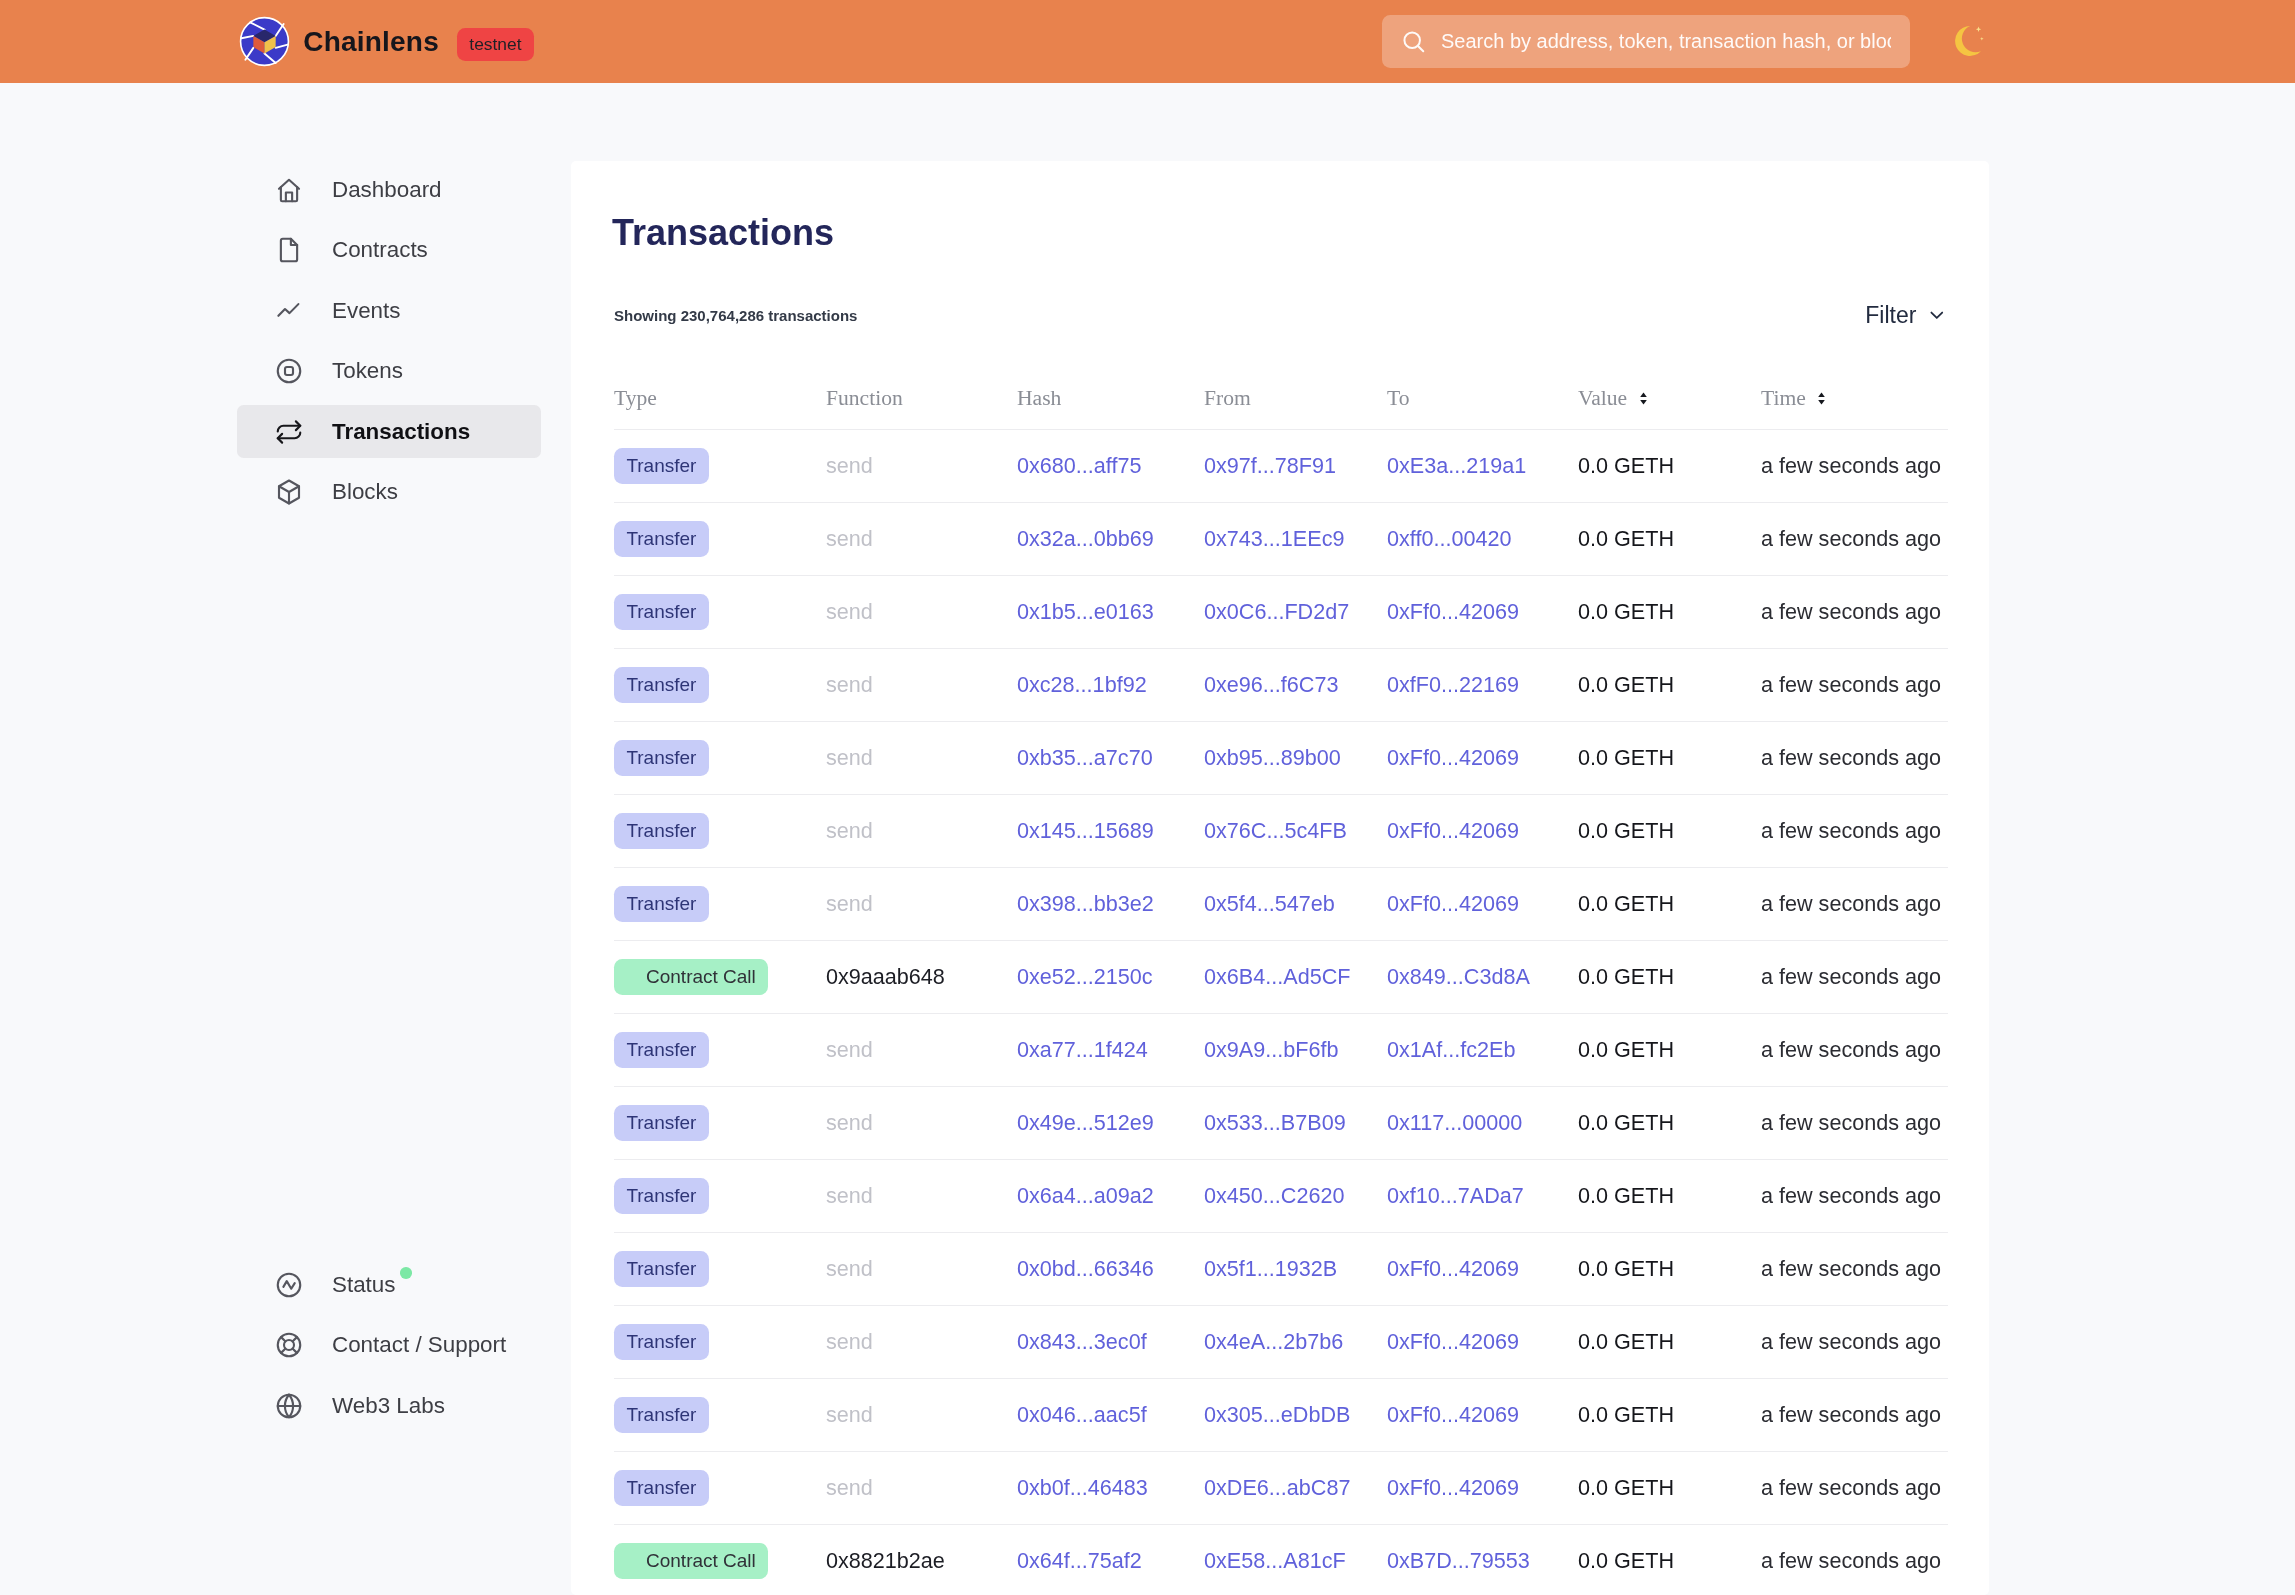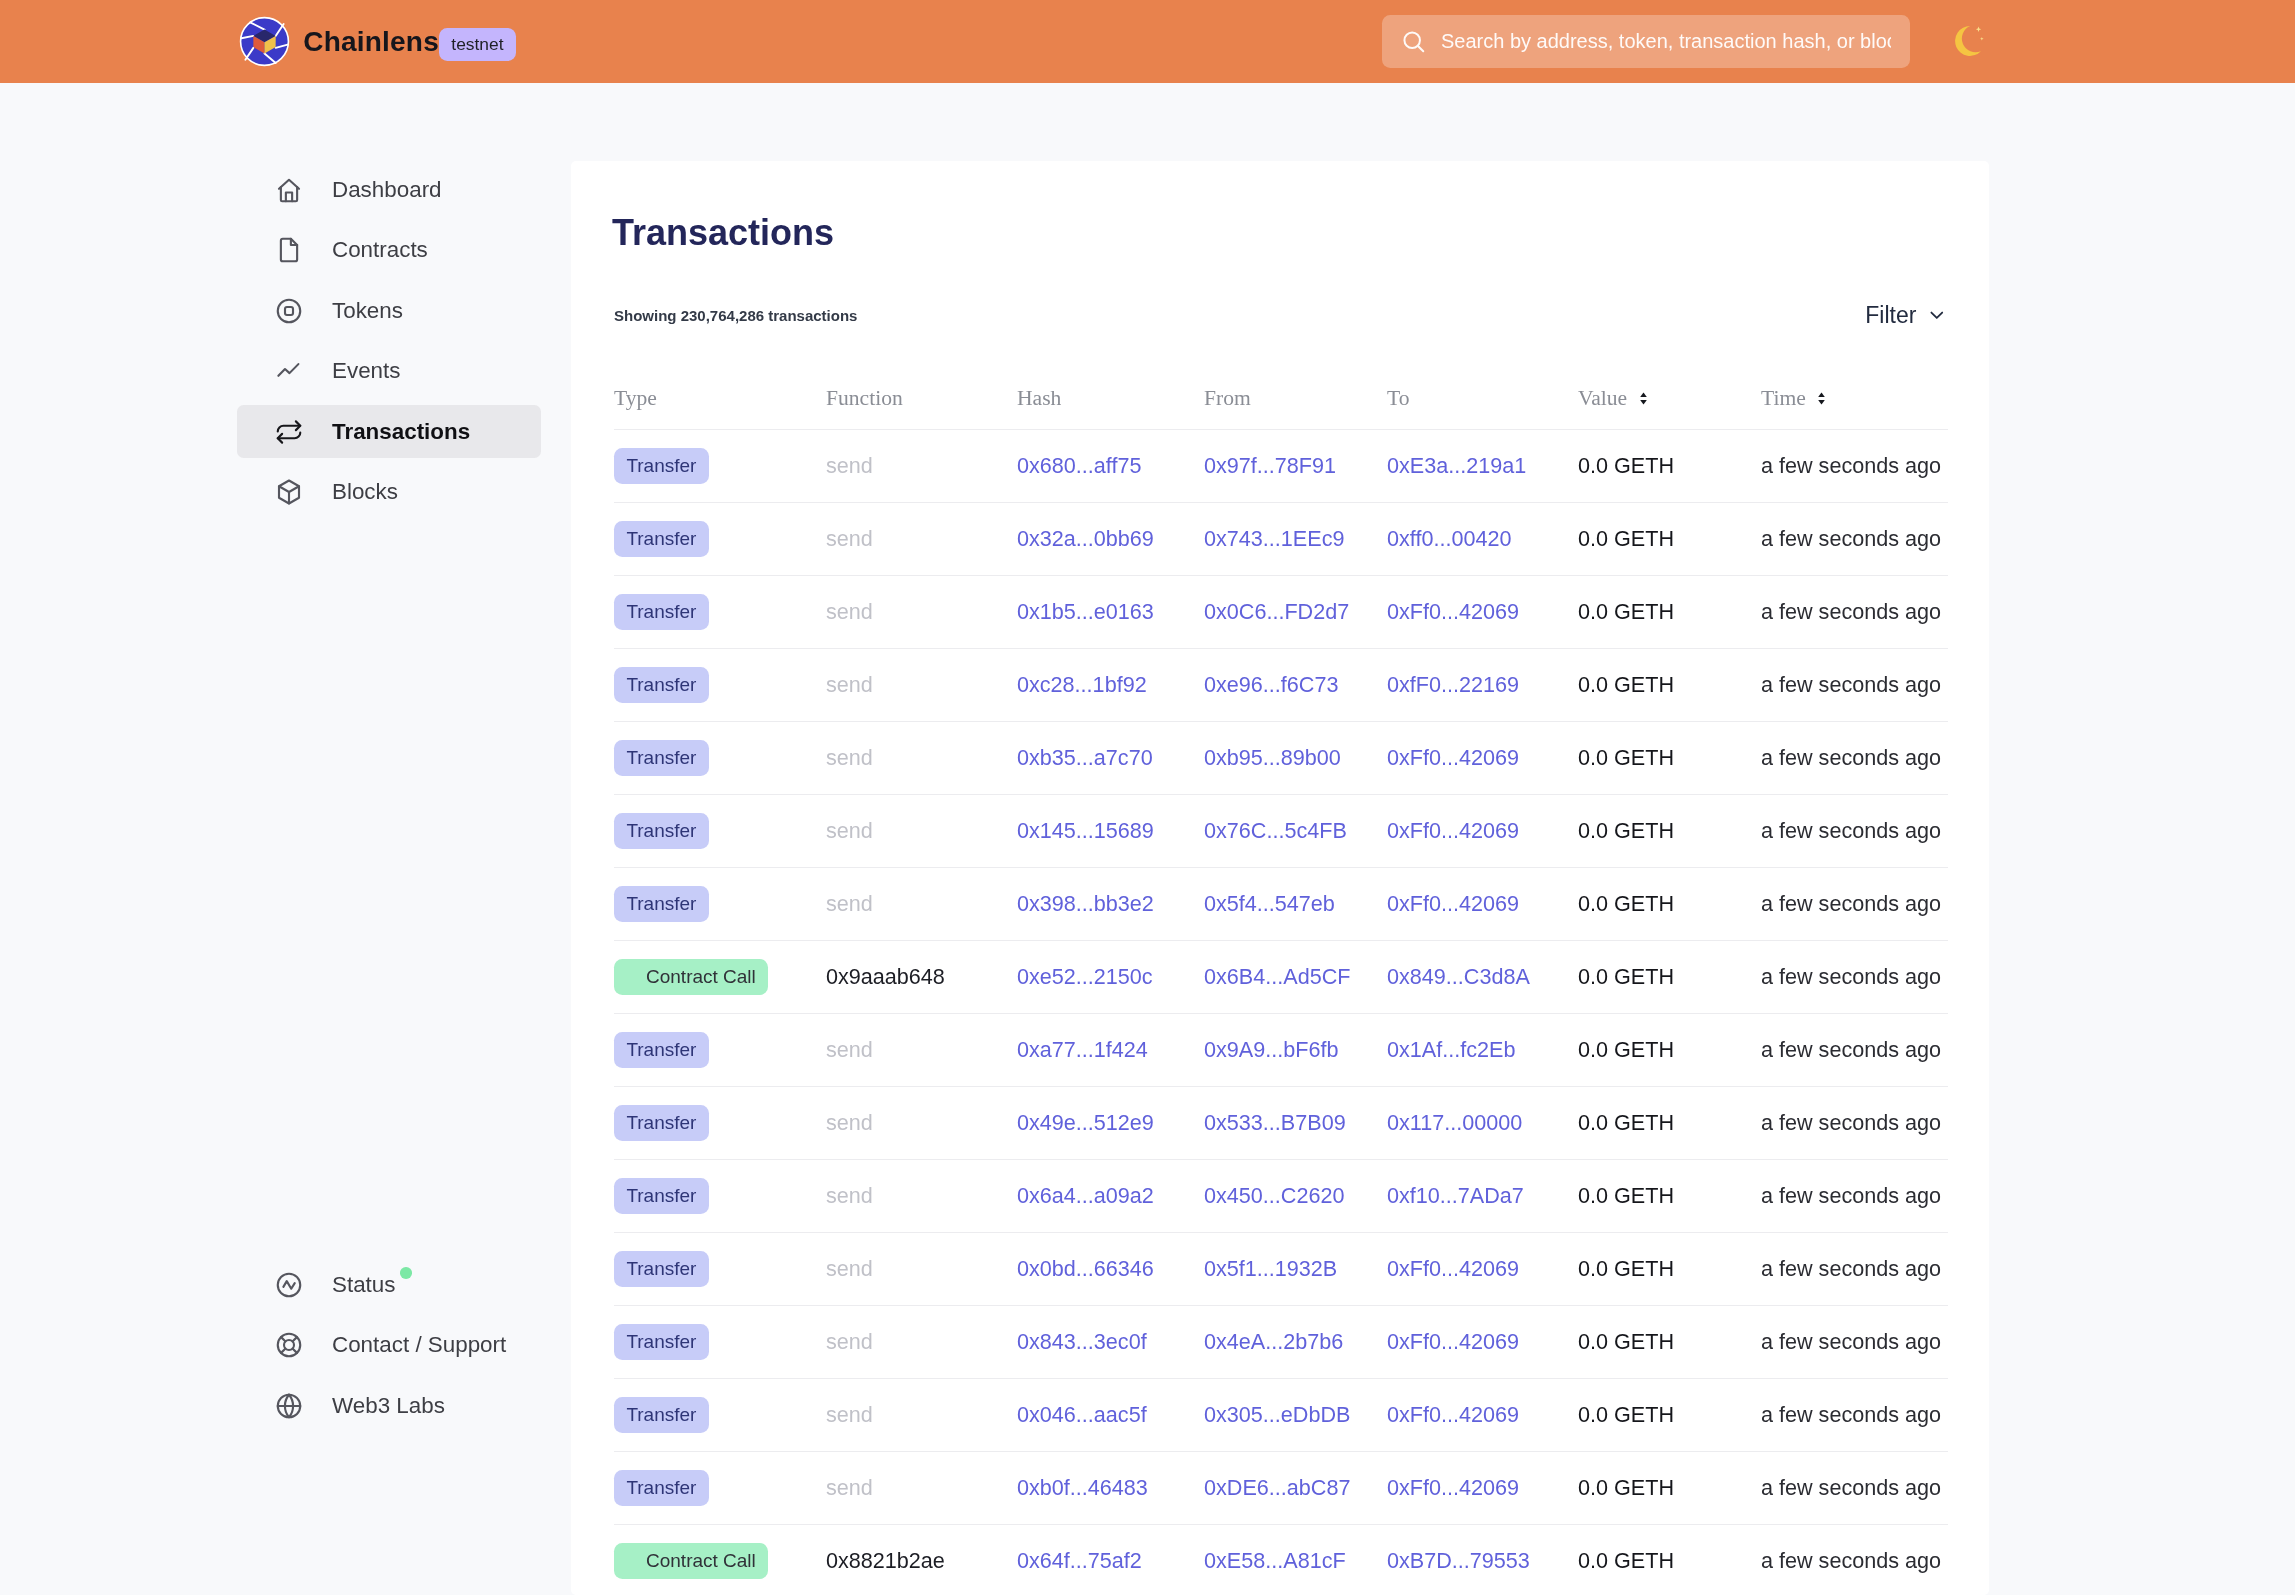--- a/index.html
+++ b/index.html
@@ -8,21 +8,21 @@
     width:2295px; height:1595px; position:relative; overflow:hidden;
     background:#F8F9FB;
     font-family:"Liberation Sans","DejaVu Sans",sans-serif;
     color:#1B1C22;
   }
   
   .topbar { position:absolute; left:0; top:0; width:2295px; height:83px; background:var(--accent); display:flex; align-items:center; }
   .brand-wrap { display:flex; align-items:center; margin-left:239px; }
   .logo { width:51px; height:51px; display:block; }
   .brand-name { font-size:28px; font-weight:800; color:#16161C; margin-left:13.3px; letter-spacing:0.2px; }
-  .net-badge { align-self:flex-start; margin-top:12.4px; background:#c4b5fd; border-radius:8.3px; padding:5.8px 12.4px; font-size:17.4px; color:#1F2026; }
+  .net-badge { margin-left:18px; align-self:flex-start; margin-top:12.4px; background:#ef4444; border-radius:8.3px; padding:5.8px 12.4px; font-size:17.4px; color:#1F2026; }
   .search-box { position:absolute; left:1382px; top:15px; width:528px; height:53px; background:rgba(255,255,255,0.27); border-radius:8.3px; display:flex; align-items:center; padding:0 16.6px 0 18px; gap:12.4px; }
   .search-box .ico { width:26.6px; height:26.6px; color:#FFFFFF; opacity:.95; flex:0 0 auto; display:flex; }
   .search-box .ico svg { width:26.6px; height:26.6px; }
   .search-input { flex:1; background:transparent; border:none; outline:none; color:#FFFFFF; font-size:20px; font-family:inherit; }
   .search-input::placeholder { color:rgba(255,255,255,0.95); }
   .moon-btn { position:absolute; left:1947px; top:22.4px; width:38px; height:38px; border:none; background:transparent; padding:0; cursor:pointer; }
   .moon-btn svg { width:38px; height:38px; }
 
   
   .sidenav { position:absolute; left:237px; width:304px; }
@@ -118,33 +118,33 @@
         <svg viewBox="0 0 24 24" fill="none" stroke="currentColor" stroke-width="1.7" stroke-linecap="round" stroke-linejoin="round">
           <path d="M13.5 3H7a1.5 1.5 0 0 0-1.5 1.5v15A1.5 1.5 0 0 0 7 21h10a1.5 1.5 0 0 0 1.5-1.5V8z"></path>
           <path d="M13.5 3v5h5"></path>
         </svg>
       </span>
       <span class="lbl">Contracts</span>
     </div>
     <div class="nav-item">
       <span class="ico">
         <svg viewBox="0 0 24 24" fill="none" stroke="currentColor" stroke-width="1.7" stroke-linecap="round" stroke-linejoin="round">
+          <path d="M3.5 15.8l5.3-5.4 3.6 3.3 7.1-7.2"></path>
+        </svg>
+      </span>
+      <span class="lbl">Events</span>
+    </div>
+    <div class="nav-item">
+      <span class="ico">
+        <svg viewBox="0 0 24 24" fill="none" stroke="currentColor" stroke-width="1.7" stroke-linecap="round" stroke-linejoin="round">
           <circle cx="12" cy="12" r="9"></circle>
           <rect x="8.8" y="8.8" width="6.4" height="6.4" rx="1.6"></rect>
         </svg>
       </span>
       <span class="lbl">Tokens</span>
-    </div>
-    <div class="nav-item">
-      <span class="ico">
-        <svg viewBox="0 0 24 24" fill="none" stroke="currentColor" stroke-width="1.7" stroke-linecap="round" stroke-linejoin="round">
-          <path d="M3.5 15.8l5.3-5.4 3.6 3.3 7.1-7.2"></path>
-        </svg>
-      </span>
-      <span class="lbl">Events</span>
     </div>
     <div class="nav-item active">
       <span class="ico">
         <svg viewBox="0 0 24 24" fill="none" stroke="currentColor" stroke-width="1.7" stroke-linecap="round" stroke-linejoin="round">
           <path d="M17.5 3.5L21 7l-3.5 3.5"></path>
           <path d="M21 7H7.5A4.5 4.5 0 0 0 3 11.5"></path>
           <path d="M6.5 20.5L3 17l3.5-3.5"></path>
           <path d="M3 17h13.5a4.5 4.5 0 0 0 4.5-4.5"></path>
         </svg>
       </span>

